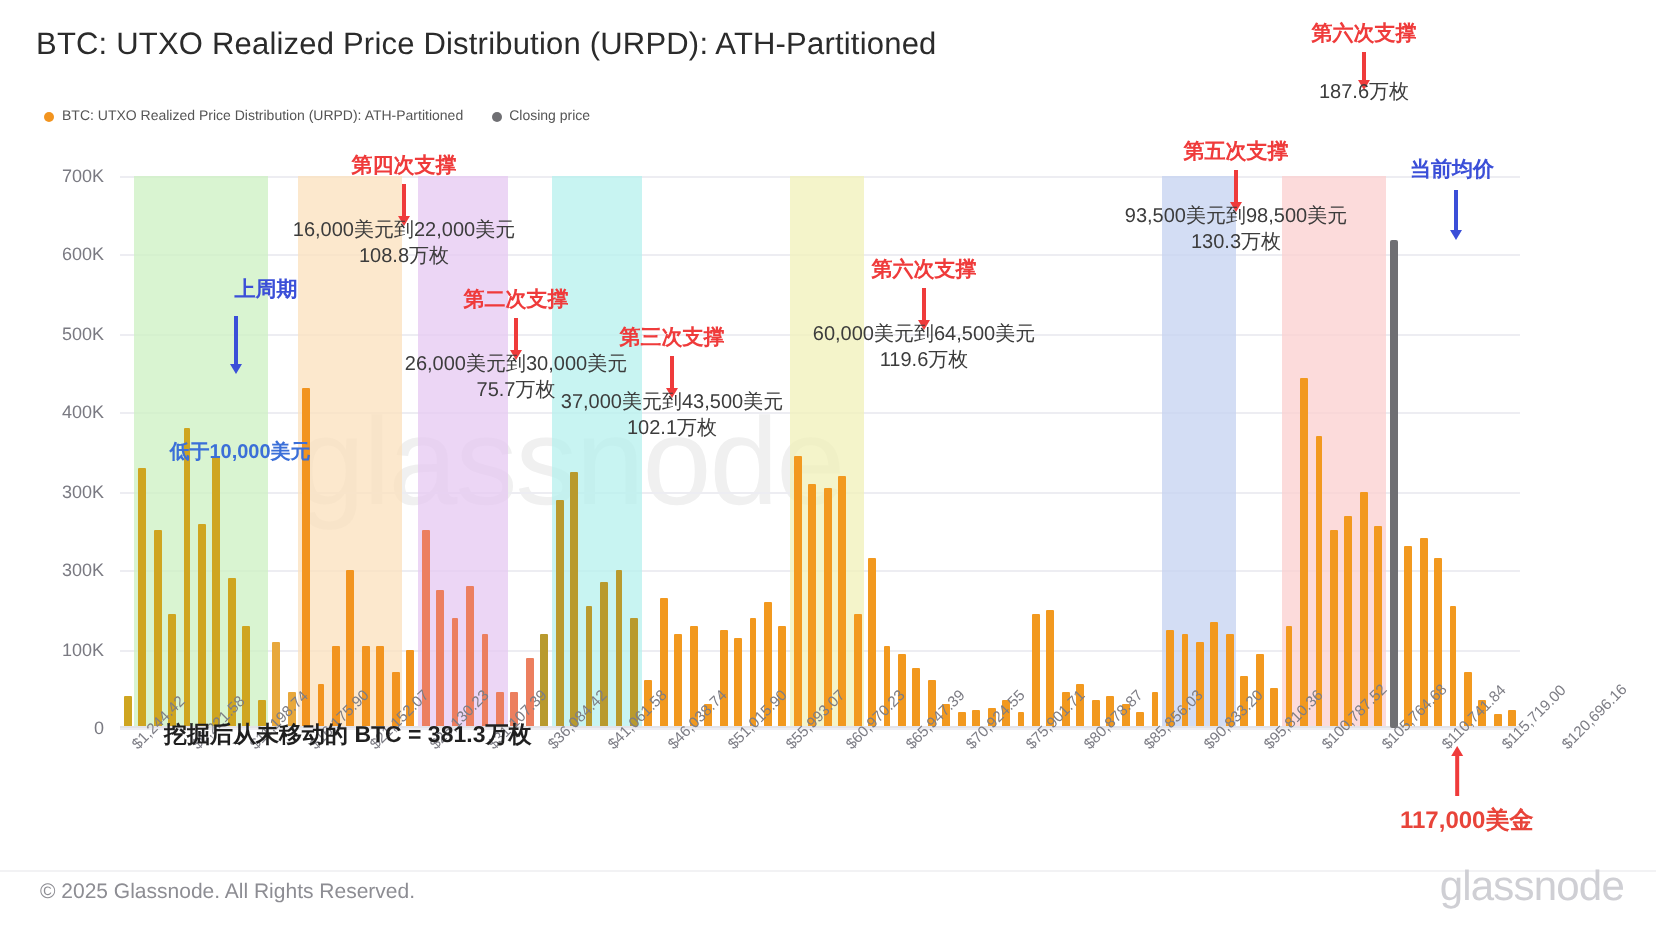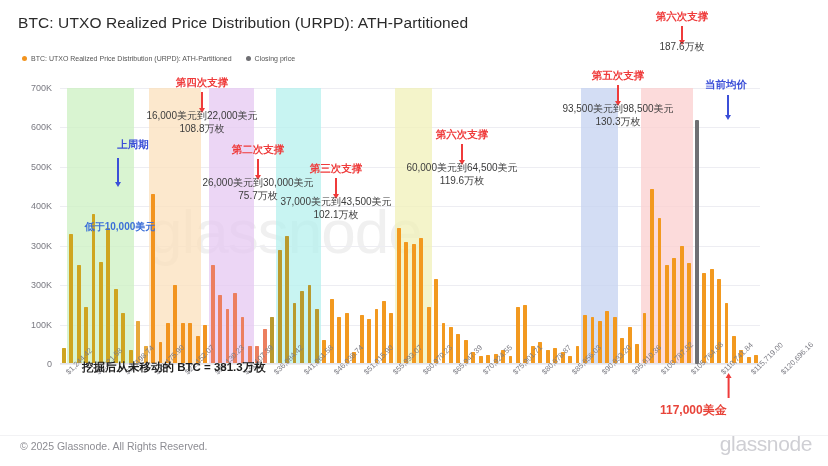--- a/index.html
+++ b/index.html
@@ -337,20 +337,20 @@
     <div class="anno-body">187.6万枚</div>
   </div>
 
   <div class="anno" style="left:676px;top:78px;width:100px;">
     <div class="anno-head blue">当前均价</div>
   </div>
   <div class="arrow blue" style="left:727px;top:95px;height:20px;"></div>
 
   <div class="never-moved" style="left:82px;top:360px;">挖掘后从未移动的 BTC = 381.3万枚</div>
 
-  <div class="price-note" style="left:660px;top:402px;">117,000美金</div>
+  <div class="price-note" style="left:700px;top:402px;">117,000美金</div>
   <div class="arrow" style="left:728px;top:378px;height:20px;transform:rotate(180deg);"></div>
 
   <div class="footer-rule"></div>
   <div class="footer-left">© 2025 Glassnode. All Rights Reserved.</div>
   <div class="footer-brand">glassnode</div>
 
 </div>
 
 </body></html>

